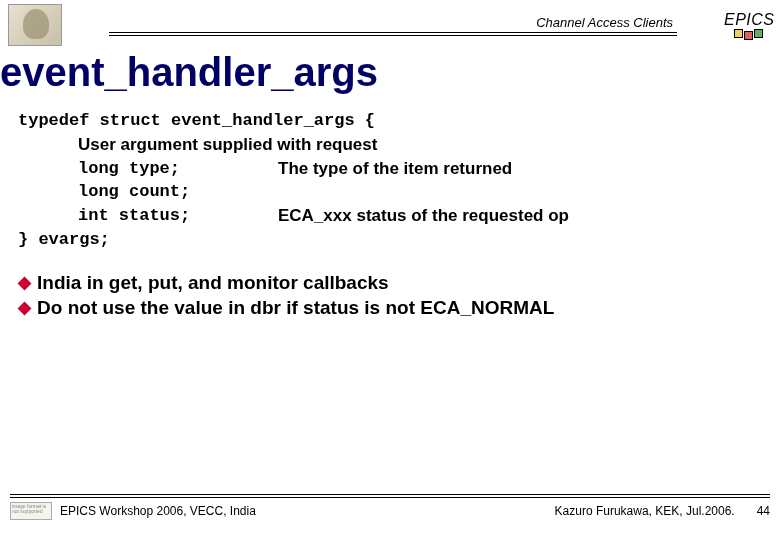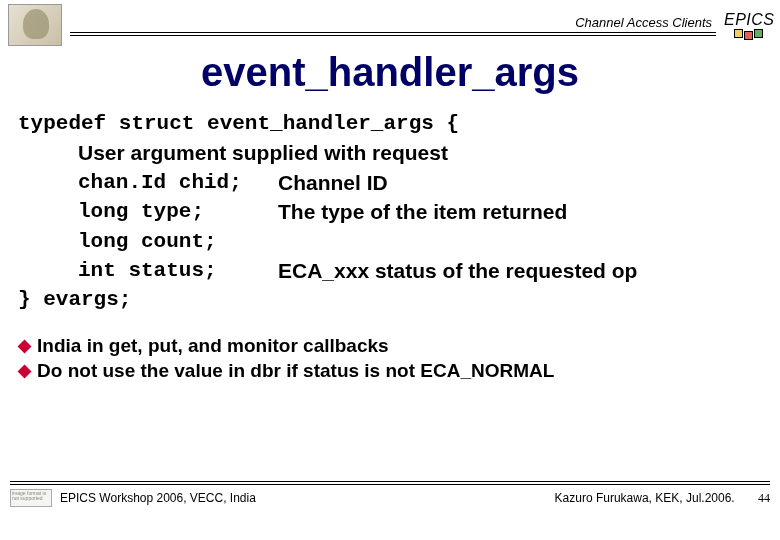--- a/index.html
+++ b/index.html
@@ -10,20 +10,21 @@
     font-family: Arial, Helvetica, sans-serif;
     font-size: 14px;
     color: #000;
     overflow: hidden;
     position: relative;
   }
   .header-row {
     display: flex;
     align-items: center;
     padding: 4px 8px 0 8px;
+    gap: 39px;
   }
   .corner-logo-left {
     width: 54px;
     height: 42px;
     background: linear-gradient(135deg, #e6e0d0, #c9c0a8);
     border: 1px solid #999;
     position: relative;
     flex-shrink: 0;
   }
   .corner-logo-left::before {
@@ -70,31 +71,30 @@
   }
   .epics-boxes .b {
     width: 9px; height: 9px;
     border: 1px solid #000;
   }
   .b1 { background: #f0d060; transform: translateY(-2px); }
   .b2 { background: #e06060; }
   .b3 { background: #60b060; transform: translateY(-2px); }
 
   .slide-title {
-    text-align: center;
     font-size: 40px;
     font-weight: 900;
     color: #000066;
     margin-top: 4px;
     font-family: Arial, Helvetica, sans-serif;
   }
 
   .code-block {
     margin: 14px 18px 0 18px;
-    font-size: 21px;
+    font-size: 17px;
     line-height: 1.4;
   }
   .mono { font-family: "Courier New", monospace; font-weight: bold; }
   .code-row {
     display: flex;
   }
   .code-indent {
     width: 60px;
     flex-shrink: 0;
   }
@@ -119,21 +119,21 @@
   }
   .bullet-marker {
     color: #cc0033;
     font-size: 17px;
     margin-right: 6px;
     line-height: 1.5;
   }
 
   .footer {
     position: absolute;
-    bottom: 17px;
+    bottom: 4px;
     left: 0;
     width: 100%;
     padding: 16px 10px;
   }
   .footer .hr-dbl { margin-bottom: 4px; }
   .footer-row {
     display: flex;
     align-items: center;
     font-size: 12px;
   }
@@ -149,21 +149,20 @@
     overflow: hidden;
     margin-right: 8px;
     flex-shrink: 0;
   }
   .footer-left { flex: 1; }
   .footer-right { text-align: right; }
   .page-no {
     display: inline-block;
     margin-left: 14px;
     min-width: 18px;
-    font-family: Liberation Serif, serif;
   }
 </style>
 </head>
 <body>
 
 <div class="header-row">
   <div class="corner-logo-left"></div>
   <div class="header-ruled">
     <div class="header-caption">Channel Access Clients</div>
     <div class="hr-dbl"></div>
@@ -179,25 +178,20 @@
 </div>
 
 <div class="slide-title">event_handler_args</div>
 
 <div class="code-block">
   <div class="mono">typedef struct event_handler_args {</div>
 
   <div class="code-row">
     <div class="code-indent"></div>
     <div class="code-col-right">User argument supplied with request</div>
-  </div>
-  <div class="code-row">
-    <div class="code-indent"></div>
-    <div class="code-col-left mono">chan.Id chid;</div>
-    <div class="code-col-right">Channel ID</div>
   </div>
   <div class="code-row">
     <div class="code-indent"></div>
     <div class="code-col-left mono">long type;</div>
     <div class="code-col-right">The type of the item returned</div>
   </div>
   <div class="code-row">
     <div class="code-indent"></div>
     <div class="code-col-left mono">long count;</div>
   </div>

